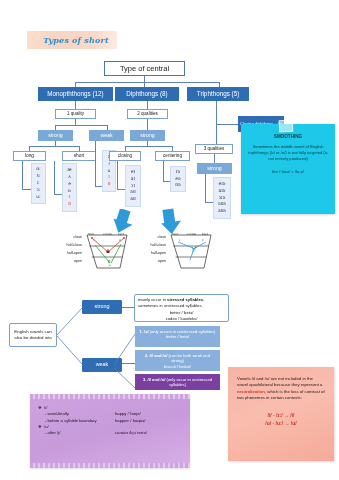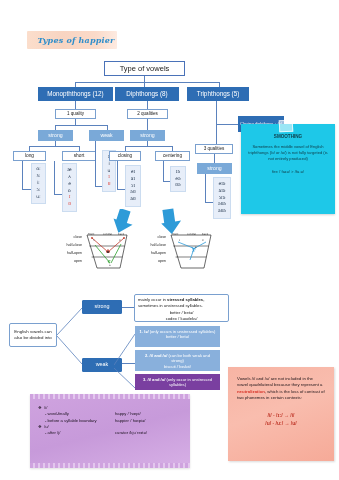--- a/index.html
+++ b/index.html
@@ -69,24 +69,24 @@
   .wk{font-size:4.1px;line-height:1.4;text-align:center;color:#ffffff;}
   .wkbox{background:#89b0dc;border:1px solid #89b0dc;}
   .wkbox3{background:#7a3fa0;border:1px solid #7a3fa0;}
   .strongtxt{font-size:4.2px;line-height:1.5;color:#1b1b1b;}
   .bold{font-weight:bold;}
 </style>
 </head>
 <body>
 
 <div class="abs" id="title-banner"></div>
-<div class="abs" id="title-text">Types of happier</div>
+<div class="abs" id="title-text">Types of short</div>
 
 <div class="abs node wbox" style="left:104px;top:61px;width:81px;height:15px;font-size:7.5px;">
-  <span>Type of vowels</span>
+  <span>Type of central</span>
 </div>
 
 <div class="abs ln lnv" style="left:144px;top:76px;width:1px;height:6px;"></div>
 <div class="abs ln lnh" style="left:75px;top:82px;width:144px;height:1px;"></div>
 <div class="abs ln lnv" style="left:75px;top:82px;width:1px;height:5px;"></div>
 <div class="abs ln lnv" style="left:144px;top:82px;width:1px;height:5px;"></div>
 <div class="abs ln lnv" style="left:219px;top:82px;width:1px;height:5px;"></div>
 
 <div class="abs node dblue" style="left:38px;top:87px;width:75px;height:14px;font-size:6.3px;">
   <span>Monopththongs (12)</span>

